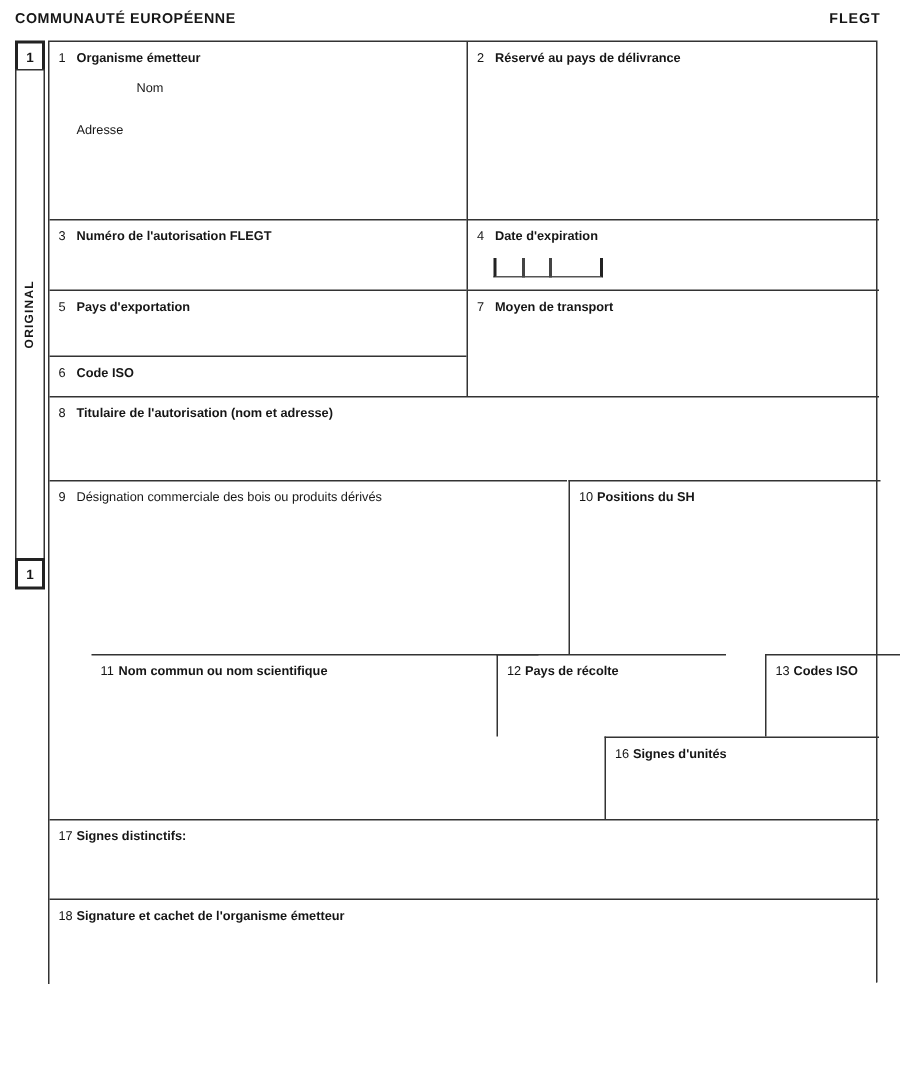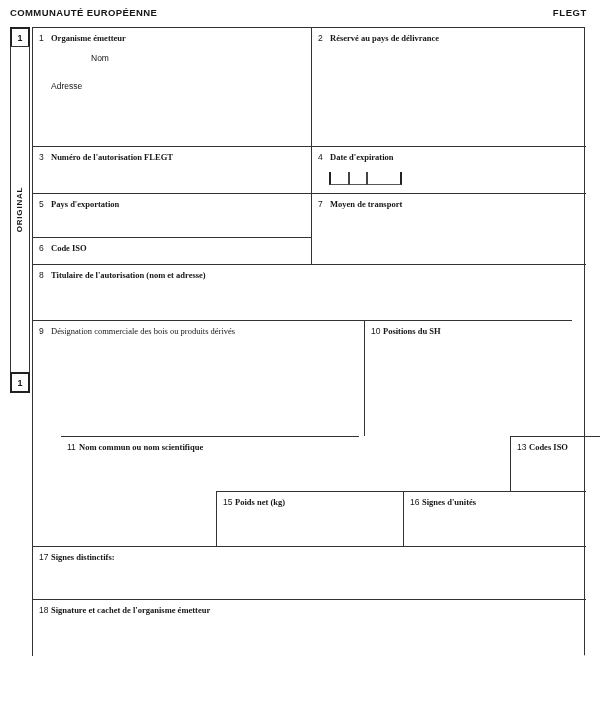--- a/index.html
+++ b/index.html
@@ -33,21 +33,21 @@
   
   .form{
     position:absolute;left:32px;top:27px;width:553px;height:684px;
     box-sizing:border-box;border:1px solid #333;background:#fff;
   }
   .cell{position:absolute;box-sizing:border-box;padding:5px 4px 0 6px;}
   .bt{border-top:1px solid #333;}
   .bl{border-left:1px solid #333;}
   .cell-head{display:flex;font-size:8.5px;line-height:10px;}
   .num{min-width:12px;flex:0 0 auto;font-weight:normal;}
-  .lbl{font-weight:bold;font-family:Liberation Serif, serif;}
+  .lbl{font-weight:bold;}
   .lbl.reg{font-weight:normal;}
   .sub{position:absolute;left:18px;font-size:8.5px;font-weight:normal;}
 
   
   .date-grid{
     position:absolute;left:17px;top:25px;width:73px;height:13px;box-sizing:border-box;
     border-bottom:1.5px solid #555;border-left:2px solid #222;border-right:2px solid #222;
   }
   .date-tick{position:absolute;top:0;width:2px;height:13px;background:#444;}
   .tick-1{left:17px;}
@@ -135,49 +135,49 @@
       </div>
     </div>
 
     <div class="cell bt" style="left:0;top:292px;width:345px;height:116px;">
       <div class="cell-head">
         <span class="num">9</span>
         <span class="lbl reg">Désignation commerciale des bois ou produits dérivés</span>
       </div>
     </div>
 
-    <div class="cell bt bl" style="left:331px;top:292px;width:208px;height:116px;">
+    <div class="cell bt bl" style="left:346px;top:292px;width:208px;height:116px;">
       <div class="cell-head">
         <span class="num">10</span>
         <span class="lbl">Positions du SH</span>
       </div>
     </div>
 
     <div class="cell bt" style="left:0;top:408px;width:298px;height:55px;margin-left:28px;">
       <div class="cell-head">
         <span class="num">11</span>
         <span class="lbl">Nom commun ou nom scientifique</span>
       </div>
     </div>
 
+    <div class="cell bt bl" style="left:298px;top:408px;width:153px;height:55px;">
+      <div class="cell-head">
+        <span class="num">12</span>
+        <span class="lbl">Pays de récolte</span>
+      </div>
+    </div>
 
     <div class="cell bt bl" style="left:477px;top:408px;width:102px;height:55px;">
       <div class="cell-head">
         <span class="num">13</span>
         <span class="lbl">Codes ISO</span>
       </div>
     </div>
 
 
-    <div class="cell bt bl" style="left:183px;top:463px;width:187px;height:55px;">
-      <div class="cell-head">
-        <span class="num">15</span>
-        <span class="lbl">Poids net (kg)</span>
-      </div>
-    </div>
 
     <div class="cell bt bl" style="left:370px;top:463px;width:183px;height:55px;">
       <div class="cell-head">
         <span class="num">16</span>
         <span class="lbl">Signes d'unités</span>
       </div>
     </div>
 
     <div class="cell bt" style="left:0;top:518px;width:553px;height:53px;">
       <div class="cell-head">

